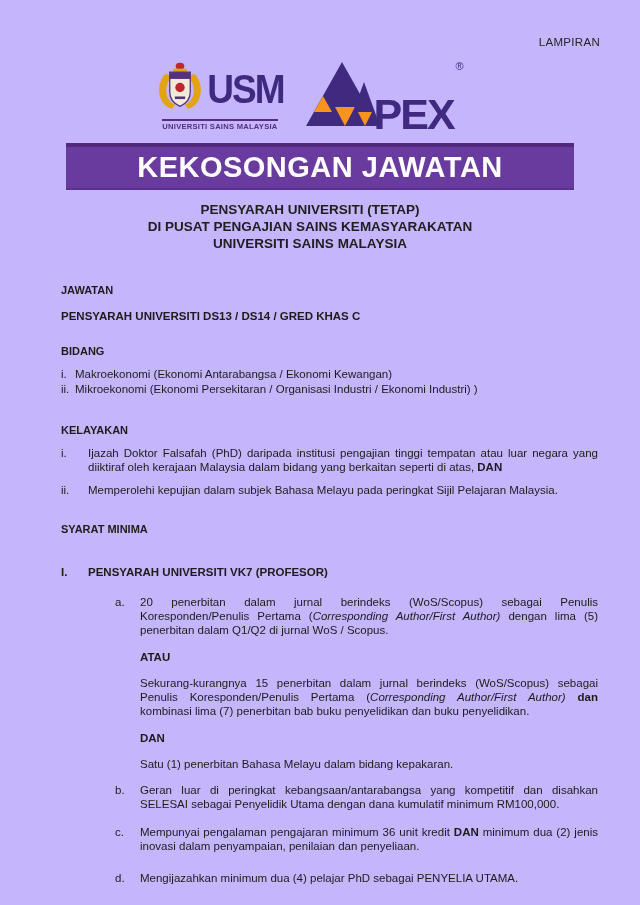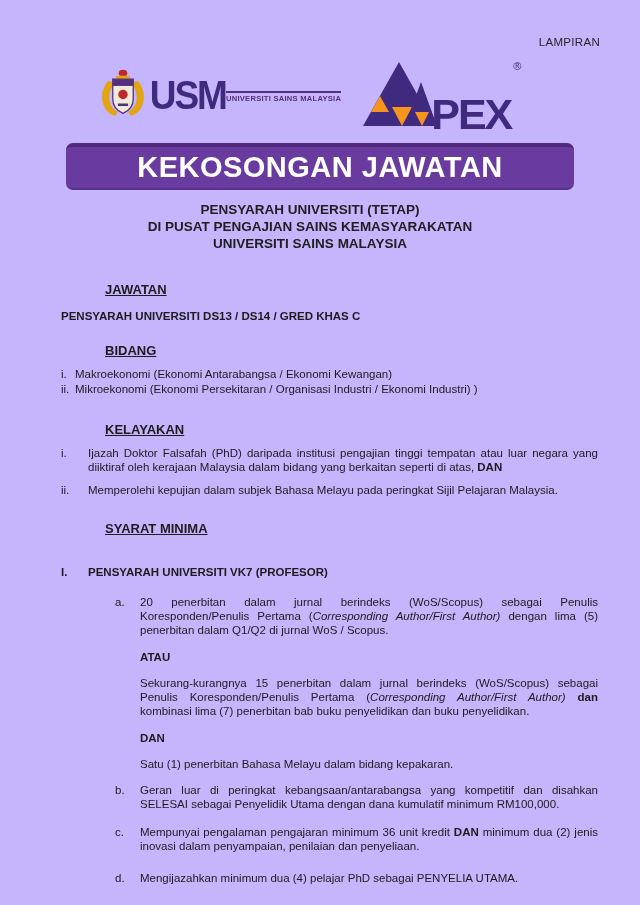--- a/index.html
+++ b/index.html
@@ -4,40 +4,40 @@
 <style>
   html,body{margin:0;padding:0;background:#ffffff;}
   body{width:640px;height:905px;font-family:"Liberation Sans",sans-serif;color:#1c1c1c;}
   .page{position:relative;width:640px;height:905px;background:#c4b5fd;overflow:hidden;}
 
   
   .lampiran{position:absolute;top:36px;right:40px;font-size:11.5px;letter-spacing:.3px;color:#262626;}
 
   
   .logos{position:absolute;top:60px;left:0;width:620px;display:flex;justify-content:center;align-items:center;gap:18px;}
-  .usm-logo{display:flex;flex-direction:row;align-items:center;}
+  .usm-logo{display:flex;flex-direction:column;align-items:center;}
   .usm-top{display:flex;align-items:center;gap:3px;}
   .usm-word{font-weight:bold;font-size:37px;line-height:48px;color:#3f2a80;letter-spacing:-2px;transform:scaleY(1.08);}
   .usm-caption{border-top:2px solid #55307f;margin-top:1px;padding-top:1px;font-size:7.6px;font-weight:bold;color:#55307f;letter-spacing:.25px;white-space:nowrap;}
   .apex-logo{display:flex;align-items:flex-end;position:relative;padding-right:10px;}
   .apex-word{font-weight:bold;font-size:43px;line-height:36px;color:#3f2a80;letter-spacing:-2px;margin-left:-14px;}
   .apex-reg{position:absolute;top:0;right:0;font-size:11px;color:#3f2a80;}
 
   
   .banner{position:absolute;top:143px;left:66px;width:508px;height:47px;box-sizing:border-box;
     background:#6a3b9f;border-top:4px solid #512a7e;border-bottom:2px solid #5a3190;
-    display:flex;align-items:center;justify-content:center;border-radius:7px;}
+    display:flex;align-items:center;justify-content:center;}
   .banner-title{color:#ffffff;font-weight:bold;font-size:29px;letter-spacing:.5px;}
 
   
   .subtitle{position:absolute;top:201px;left:0;width:620px;text-align:center;font-weight:bold;font-size:13.5px;line-height:17px;color:#202020;}
 
   
   .content{position:absolute;top:275px;left:61px;width:537px;font-size:11.5px;line-height:14px;}
-  .sec-h{font-weight:bold;text-decoration:underline;font-size:13px;margin-left:44px;}
+  .sec-h{font-weight:bold;font-size:11px;}
   .mt8{margin-top:8px;} .mt9{margin-top:9px;} .mt12{margin-top:12px;} .mt14{margin-top:14px;} .mt16{margin-top:16px;} .mt17{margin-top:17px;}
   .mt18{margin-top:18px;} .mt21{margin-top:21px;} .mt25{margin-top:25px;} .mt26{margin-top:26px;}
   .bold{font-weight:bold;margin-top:12px;}
   .li{display:flex;align-items:flex-start;}
   .marker{flex:0 0 auto;}
   .w13{width:14px;} .w27{width:27px;} .w25{width:25px;}
   .li-text{flex:1 1 auto;}
   .just{text-align:justify;}
   .bidang-line{line-height:15px;}
   .sub{margin-left:54px;}

